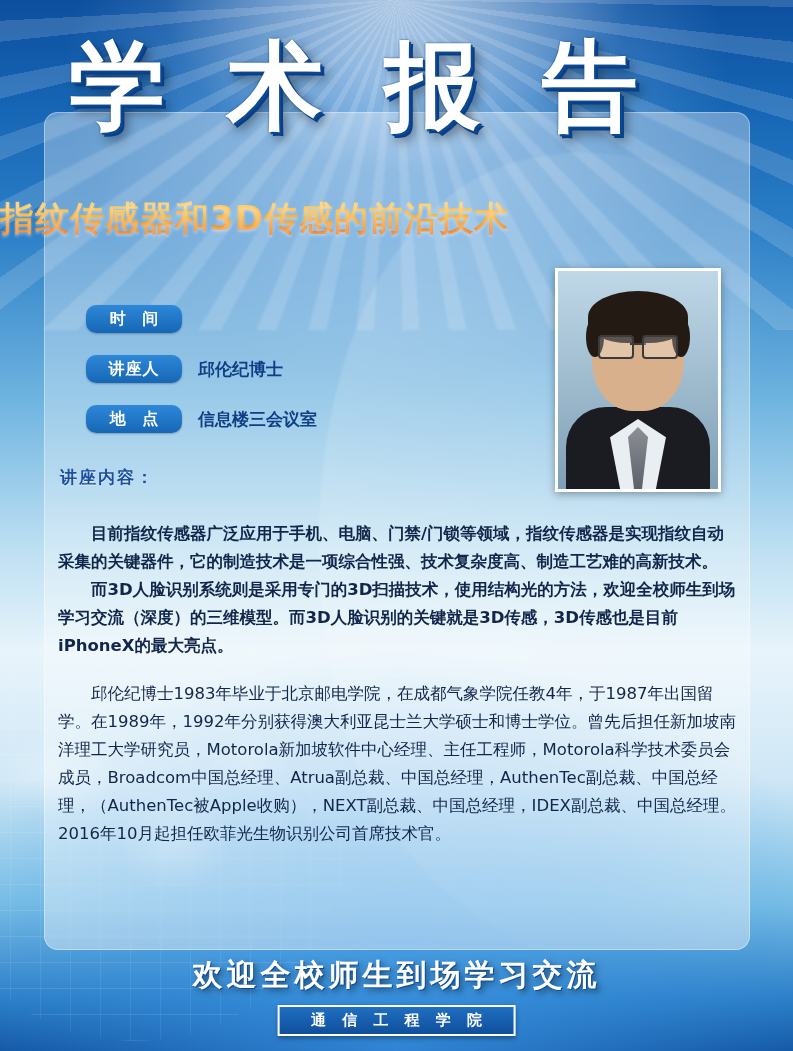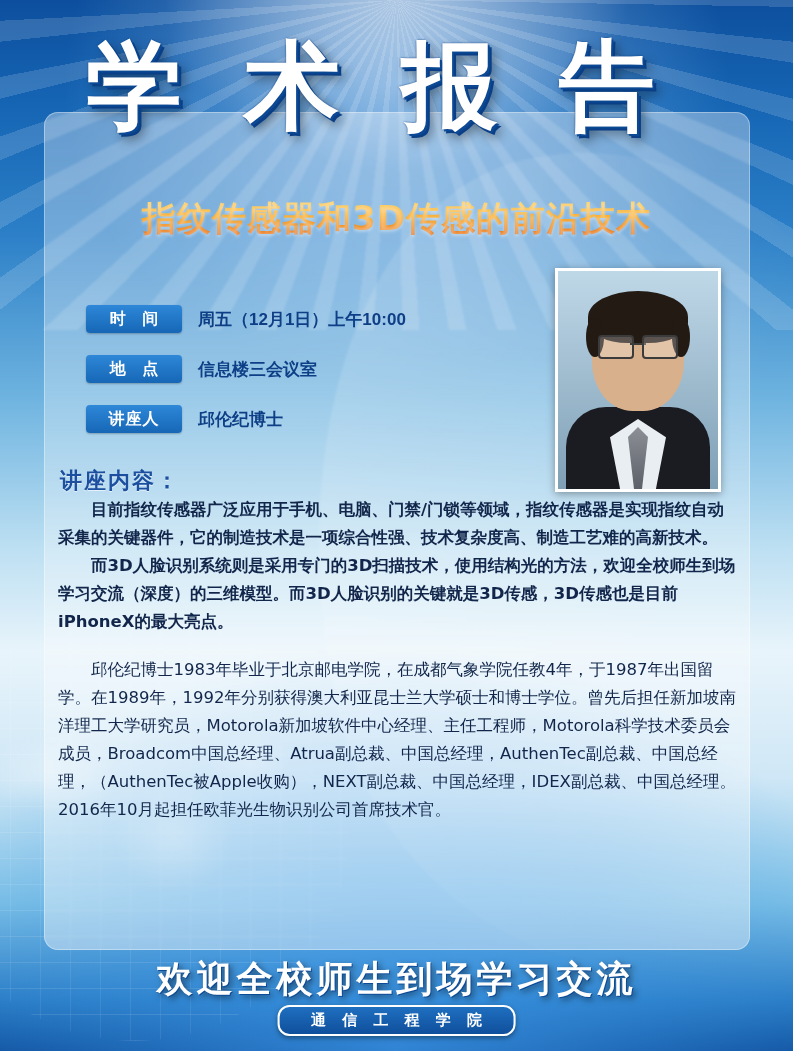--- a/index.html
+++ b/index.html
@@ -62,49 +62,49 @@
   .panel{
     position:absolute;left:44px;top:112px;width:706px;height:838px;
     background:linear-gradient(180deg, rgba(255,255,255,.34) 0%, rgba(255,255,255,.30) 45%, rgba(255,255,255,.42) 100%);
     border-radius:14px;
     box-shadow:0 0 0 1px rgba(255,255,255,.35) inset;
     backdrop-filter:blur(1px);
   }
 
   
   .title{
-    position:absolute;left:17px;top:38px;width:721px;text-align:center;
+    position:absolute;left:0;top:38px;width:721px;text-align:center;
     font-family:"DejaVu Sans","Liberation Sans",sans-serif;
     font-size:96px;font-weight:bold;letter-spacing:14px;
     color:#ffffff;
     text-shadow:
       0 0 2px #0a3f86,
       2px 2px 0 #0c4a97,
       4px 4px 0 #0a3f86,
       6px 7px 12px rgba(0,0,0,.45);
     line-height:1;
   }
   .subtitle{
-    position:absolute;left:0;top:196px;width:793px;text-align:center;
+    position:absolute;left:0;top:196px;width:793px;
     font-family:"DejaVu Sans","Liberation Sans",sans-serif;
     font-size:34px;font-weight:bold;letter-spacing:1px;
     background:linear-gradient(180deg,#ffe89a 0%,#f7a825 45%,#e2621a 100%);
     -webkit-background-clip:text;background-clip:text;color:transparent;
     text-shadow:0 2px 3px rgba(255,255,255,.35);
   }
 
   
   .info{position:absolute;left:86px;top:305px;width:420px;}
   .info-row{display:flex;align-items:center;margin-bottom:22px;}
   .tag{
     width:96px;height:28px;line-height:28px;text-align:center;
     background:linear-gradient(180deg,#2e87d8,#1667b6);
     color:#fff;font-size:16px;font-weight:bold;letter-spacing:6px;
     text-indent:6px;
-    border-radius:4px;
+    border-radius:10px;
     box-shadow:0 1px 2px rgba(0,0,0,.25);
   }
   .tag.wide{letter-spacing:1px;text-indent:0;}
   .info-val{
     margin-left:16px;color:#0e3f86;font-size:17px;font-weight:bold;
   }
 
   
   .portrait{
     position:absolute;right:72px;top:268px;width:160px;height:218px;
@@ -122,46 +122,47 @@
   .p-glass i.l{left:0;} .p-glass i.r{right:0;}
   .p-glass b{position:absolute;left:32px;top:8px;width:16px;height:2px;background:#3b3b3b;}
   .p-body{position:absolute;left:8px;bottom:0;width:144px;height:82px;background:#1b1b22;border-radius:40px 40px 0 0;}
   .p-shirt{position:absolute;left:52px;bottom:0;width:56px;height:70px;background:#e9eef3;clip-path:polygon(50% 0,100% 26%,82% 100%,18% 100%,0 26%);}
   .p-tie{position:absolute;left:70px;bottom:0;width:20px;height:62px;background:linear-gradient(180deg,#8c8f96,#5c6068);clip-path:polygon(50% 0,100% 16%,70% 100%,30% 100%,0 16%);}
   .p-bg{position:absolute;left:0;top:0;width:100%;height:100%;background:radial-gradient(ellipse at 50% 35%, #cfe0ec 0%, #8aa8bd 70%, #6b8aa0 100%);z-index:-1;}
 
   
   .sec-h{
     position:absolute;left:60px;
-    color:#1c4fa0;font-size:22px;font-weight:bold;letter-spacing:2px;
+    color:#1c4fa0;font-size:17px;font-weight:bold;letter-spacing:2px;
     text-shadow:0 1px 0 rgba(255,255,255,.6);
   }
   .sec-h.content{top:466px;}
   .sec-h.bio{top:648px;letter-spacing:10px;}
   .body-text{
     position:absolute;left:58px;width:678px;
     color:#11264a;font-size:16.5px;line-height:28px;
     font-family:"DejaVu Sans","Liberation Sans",sans-serif;
+    margin-top:24px;
   }
   .body-text p{margin:0;text-indent:2em;}
   .body-text.content{top:496px;font-weight:bold;}
   .body-text.bio{top:656px;}
 
   
   .footer-line{
     position:absolute;left:0;top:955px;width:793px;text-align:center;
     font-family:"DejaVu Sans","Liberation Sans",sans-serif;
-    font-size:36px;font-weight:bold;letter-spacing:4px;
+    font-size:30px;font-weight:bold;letter-spacing:4px;
     color:#ffffff;
     text-shadow:1px 1px 0 #0d4b97, 3px 3px 6px rgba(0,0,0,.5);
   }
   .org{
     position:absolute;left:50%;transform:translateX(-50%);top:1005px;
     padding:4px 26px;
-    border:2px solid #ffffff;border-radius:12px;
+    border:2px solid #ffffff;border-radius:0;
     background:linear-gradient(180deg,#1f6fc0,#0f4f9c);
     color:#fff;font-size:15px;font-weight:bold;letter-spacing:6px;text-indent:6px;
     box-shadow:0 2px 5px rgba(0,0,0,.4);
   }
 </style>
 </head>
 <body>
 
 <div class="poster">
   <div class="rays"></div>
@@ -170,29 +171,28 @@
   <div class="globe"></div>
 
   <div class="panel"></div>
 
   <div class="title">学 术 报 告</div>
   <div class="subtitle">指纹传感器和3D传感的前沿技术</div>
 
   <div class="info">
     <div class="info-row">
       <div class="tag">时  间</div>
-      <div class="info-val">周五（12月1日）上午10:00</div>
+    </div>
+    <div class="info-row">
+      <div class="tag wide">讲座人</div>
+      <div class="info-val">邱伦纪博士</div>
     </div>
     <div class="info-row">
       <div class="tag">地  点</div>
       <div class="info-val">信息楼三会议室</div>
-    </div>
-    <div class="info-row">
-      <div class="tag wide">讲座人</div>
-      <div class="info-val">邱伦纪博士</div>
     </div>
   </div>
 
   <div class="portrait">
     <div class="p-bg"></div>
     <div class="p-body"></div>
     <div class="p-shirt"></div>
     <div class="p-tie"></div>
     <div class="p-face"></div>
     <div class="p-hair"></div>

